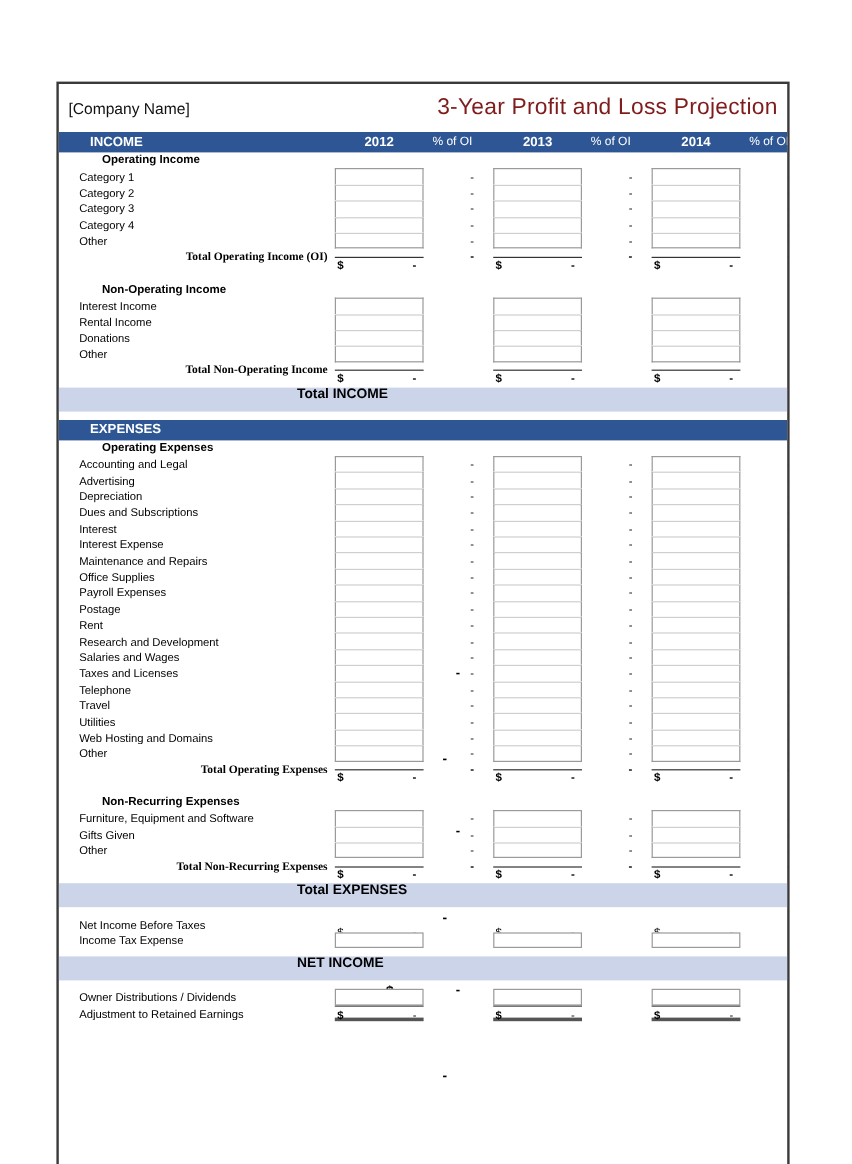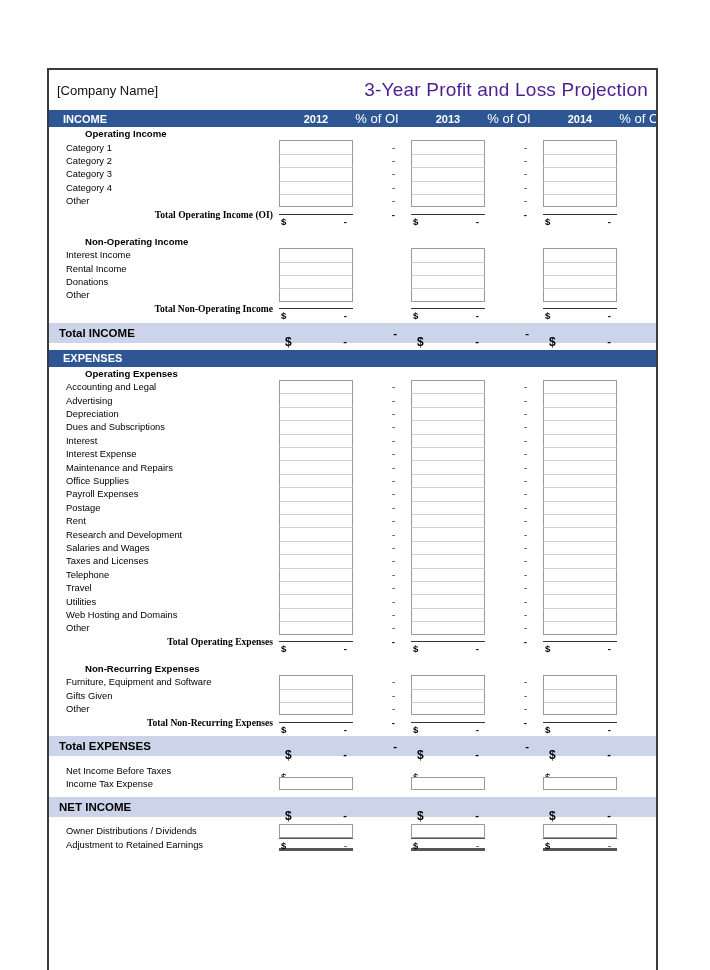--- a/index.html
+++ b/index.html
@@ -2,54 +2,54 @@
 <html><head>
 <meta charset="utf-8">
 <style>
   html,body{margin:0;padding:0;background:#fff;}
   body{width:710px;height:970px;font-family:"Liberation Sans",sans-serif;color:#000;}
   #sheet{position:absolute;left:47px;top:24px;width:611px;height:931px;border:2px solid #3a3a3a;background:#fff;box-sizing:border-box;overflow:hidden;margin-top:44px;}
 
   
   .titlerow{display:flex;align-items:center;height:40px;padding:0 8px;box-sizing:border-box;}
   .company{font-size:13px;color:#111;flex:0 0 auto;}
-  .doctitle{margin-left:auto;font-size:19px;color:#4c1d95;letter-spacing:.2px;white-space:nowrap;}
+  .doctitle{margin-left:auto;font-size:19px;color:#7f1d1d;letter-spacing:.2px;white-space:nowrap;}
 
   
   .row{display:flex;align-items:center;height:13.4px;box-sizing:border-box;font-size:9.4px;}
   .c-label{width:230px;flex:0 0 230px;padding-left:17px;box-sizing:border-box;white-space:nowrap;overflow:hidden;}
   .c-val{width:74px;flex:0 0 74px;box-sizing:border-box;position:relative;}
   .c-pct{width:48px;flex:0 0 48px;box-sizing:border-box;text-align:right;padding-right:6px;}
   .gap{width:10px;flex:0 0 10px;}
 
   
   .box{border-left:1px solid #9a9a9a;border-right:1px solid #9a9a9a;border-top:1px solid #cfcfcf;height:13.4px;box-sizing:border-box;background:#fff;}
   .box.first{border-top:1px solid #9a9a9a;}
   .box.last{border-bottom:1px solid #9a9a9a;}
   .box.solo{border:1px solid #9a9a9a;}
 
   
   .band{background:#2e5694;color:#fff;height:17px;display:flex;align-items:center;font-size:11px;font-weight:bold;box-sizing:border-box;}
-  .band .c-label{padding-left:14px;width:230px;flex:0 0 230px;}
+  .band .c-label{padding-left:26px;width:230px;flex:0 0 230px;}
   .band .c-val{text-align:center;font-size:11px;font-weight:bold;}
-  .band .c-pct{font-size:13px;font-weight:normal;text-align:center;padding-right:0;}
+  .band .c-pct{font-size:10px;font-weight:normal;text-align:center;padding-right:0;}
 
   
   .subhead{font-weight:bold;font-size:9.6px;}
   .subhead .c-label{padding-left:36px;}
 
   
   .totrow{height:14px;font-weight:bold;font-size:9.6px;}
   .totrow .c-label{text-align:right;padding-right:6px;padding-left:0;font-family:Liberation Serif, serif;}
   .totrow .c-val{border-top:1px solid #333;position:relative;}
   .money{position:absolute;left:2px;top:1px;font-weight:bold;}
   .dash{position:absolute;right:6px;top:1px;}
 
   
-  .bigtot{background:#ccd4ea;height:20px;display:flex;align-items:center;font-size:11.5px;font-weight:bold;box-sizing:border-box;}
+  .bigtot{background:#ccd4ea;height:20px;display:flex;align-items:center;font-size:11.5px;font-weight:bold;box-sizing:border-box;flex-direction:column;}
   .bigtot .c-label{padding-left:10px;}
   .bigtot .c-val{position:relative;}
   .bigtot .money{left:6px;top:2px;font-size:12px;}
   .bigtot .dash{right:6px;top:2px;font-size:11px;}
   .bigtot .c-pct{text-align:right;padding-right:4px;}
 
   
   .mline .c-val{position:relative;}
   .mline .money{left:2px;top:1px;font-weight:normal;}
   .mline .dash{right:6px;top:1px;}

